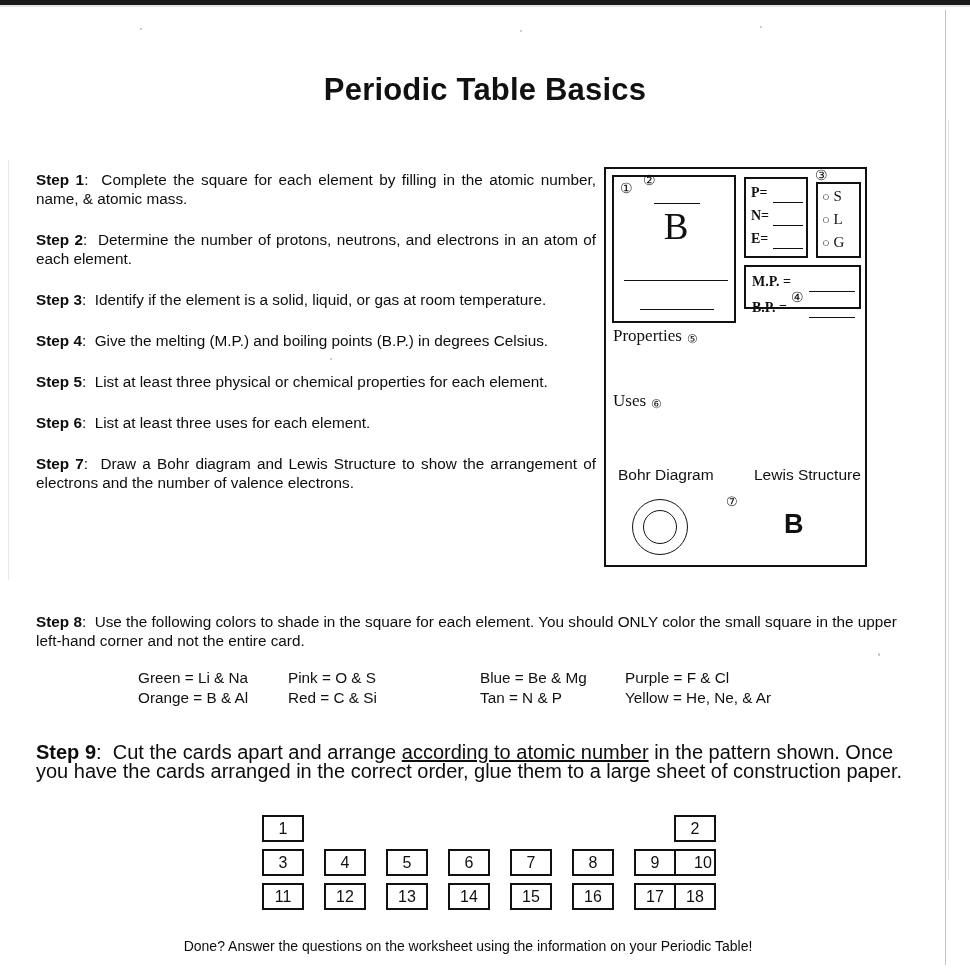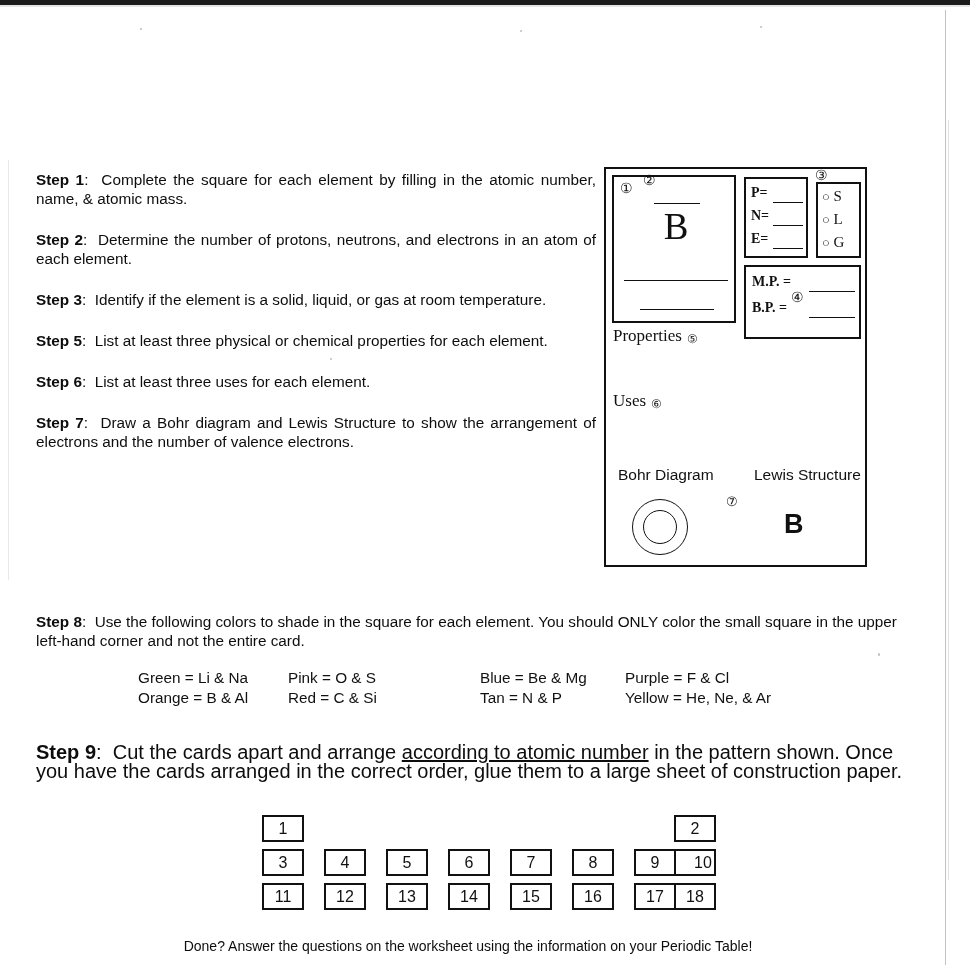--- a/index.html
+++ b/index.html
@@ -163,21 +163,21 @@
     font-family: "Liberation Serif", serif;
     font-size: 15px;
     white-space: nowrap;
   }
   .slg-row .o { font-size: 13px; }
   .slg-row .l { font-weight: normal; }
 
   .mpbp-box {
     position: absolute;
     left: 138px; top: 96px;
-    width: 117px; height: 74px;
+    width: 117px; height: 44px;
     border: 2px solid #111;
     box-sizing: border-box;
     font-family: "Liberation Serif", serif;
   }
   .mpbp-row { position: absolute; left: 6px; font-size: 14px; font-weight: bold; }
   .mpbp-line { position: absolute; height: 0; border-bottom: 1.4px solid #111; }
   .n4 { position: absolute; left: 45px; top: 22px; font-size: 14px;
         font-family: "Liberation Serif", serif; }
 
   .props-label {
@@ -291,30 +291,34 @@
   <div class="scan-top-edge2"></div>
   <div class="scan-right-line"></div>
   <div class="scan-right-line2"></div>
   <div class="scan-left-line"></div>
   <div class="speck" style="left:140px;top:28px;width:2px;height:2px;"></div>
   <div class="speck" style="left:520px;top:30px;width:2px;height:2px;"></div>
   <div class="speck" style="left:760px;top:26px;width:2px;height:2px;"></div>
   <div class="speck" style="left:330px;top:358px;width:2px;height:2px;"></div>
   <div class="speck" style="left:878px;top:653px;width:2px;height:3px;"></div>
 
+  <div class="page-title">Periodic Table Basics</div>
 
   <div class="steps-col">
     <div class="step">
       <b>Step 1</b><span>:</span>&nbsp;&nbsp;<span>Complete the square for each element by filling in the atomic number, name, &amp; atomic mass.</span>
     </div>
     <div class="step">
       <b>Step 2</b><span>:</span>&nbsp;&nbsp;<span>Determine the number of protons, neutrons, and electrons in an atom of each element.</span>
     </div>
     <div class="step">
       <b>Step 3</b><span>:</span>&nbsp;&nbsp;<span>Identify if the element is a solid, liquid, or gas at room temperature.</span>
+    </div>
+    <div class="step">
+      <b>Step 4</b><span>:</span>&nbsp;&nbsp;<span>Give the melting (M.P.) and boiling points (B.P.) in degrees Celsius.</span>
     </div>
     <div class="step">
       <b>Step 5</b><span>:</span>&nbsp;&nbsp;<span>List at least three physical or chemical properties for each element.</span>
     </div>
     <div class="step">
       <b>Step 6</b><span>:</span>&nbsp;&nbsp;<span>List at least three uses for each element.</span>
     </div>
     <div class="step">
       <b>Step 7</b><span>:</span>&nbsp;&nbsp;<span>Draw a Bohr diagram and Lewis Structure to show the arrangement of electrons and the number of valence electrons.</span>
     </div>

